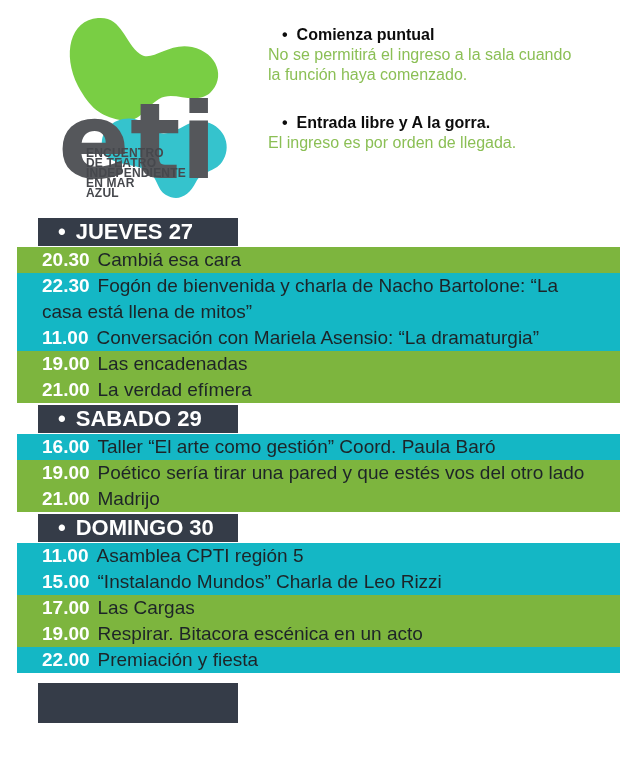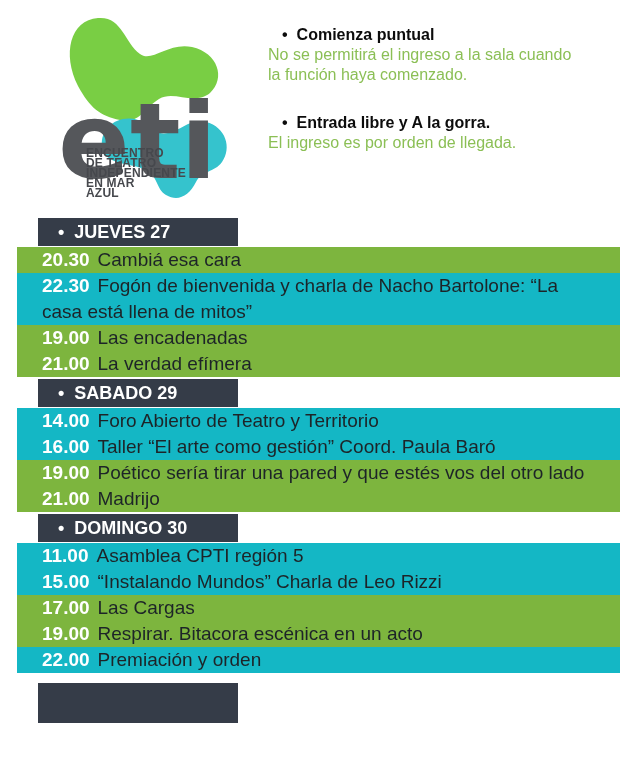--- a/index.html
+++ b/index.html
@@ -30,21 +30,21 @@
   .info{position:absolute;left:268px;top:24px;width:340px;font-size:16px;}
   .info-item{margin-bottom:27px;}
   .info-title{font-weight:bold;color:var(--info-text);padding-left:14px;line-height:21px;}
   .bullet{margin-right:9px;}
   .info-line{color:var(--text-green);line-height:20px;}
 
   
   .schedule{position:absolute;left:0;top:218px;width:622px;}
   .day{
     margin:2px 0 1px 38px;width:200px;height:28px;line-height:28px;
-    background:var(--slate);color:#ffffff;font-weight:bold;font-size:18px;
+    background:var(--slate);color:#ffffff;font-weight:bold;font-size:22px;
     padding-left:20px;white-space:nowrap;
   }
   .day:first-child{margin-top:0;}
   .day .bullet{margin-right:10px;}
   .row{
     margin-left:17px;width:603px;min-height:26px;line-height:26px;
     padding-left:25px;font-size:19px;color:var(--event-text);
   }
   .row.green{background:var(--green);}
   .row.teal{background:var(--teal);}
@@ -80,30 +80,30 @@
     <div class="info-line">El ingreso es por orden de llegada.</div>
   </div>
 </div>
 
 <div class="schedule">
 
   <div class="day"><span class="bullet">•</span><span>JUEVES 27</span></div>
   <div class="row green"><span class="time">20.30</span><span class="title">Cambiá esa cara</span></div>
   <div class="row teal wrap"><span class="time">22.30</span><span class="title">Fogón de bienvenida y charla de Nacho Bartolone: “La casa está llena de mitos”</span></div>
 
+  <div class="row teal"><span class="time">11.00</span><span class="title">Conversación con Mariela Asensio: “La dramaturgia”</span></div>
   <div class="row green"><span class="time">19.00</span><span class="title">Las encadenadas</span></div>
   <div class="row green"><span class="time">21.00</span><span class="title">La verdad efímera</span></div>
 
   <div class="day"><span class="bullet">•</span><span>SABADO 29</span></div>
-  <div class="row teal"><span class="time">14.00</span><span class="title">Foro Abierto de Teatro y Territorio</span></div>
   <div class="row teal"><span class="time">16.00</span><span class="title">Taller “El arte como gestión” Coord. Paula Baró</span></div>
   <div class="row green"><span class="time">19.00</span><span class="title">Poético sería tirar una pared y que estés vos del otro lado</span></div>
   <div class="row green"><span class="time">21.00</span><span class="title">Madrijo</span></div>
 
   <div class="day"><span class="bullet">•</span><span>DOMINGO 30</span></div>
   <div class="row teal"><span class="time">11.00</span><span class="title">Asamblea CPTI región 5</span></div>
   <div class="row teal"><span class="time">15.00</span><span class="title">“Instalando Mundos” Charla de Leo Rizzi</span></div>
   <div class="row green"><span class="time">17.00</span><span class="title">Las Cargas</span></div>
   <div class="row green"><span class="time">19.00</span><span class="title">Respirar. Bitacora escénica en un acto</span></div>
-  <div class="row teal"><span class="time">22.00</span><span class="title">Premiación y orden</span></div>
+  <div class="row teal"><span class="time">22.00</span><span class="title">Premiación y fiesta</span></div>
 
   <div class="day-stub"></div>
 </div>
 
 </body></html>

